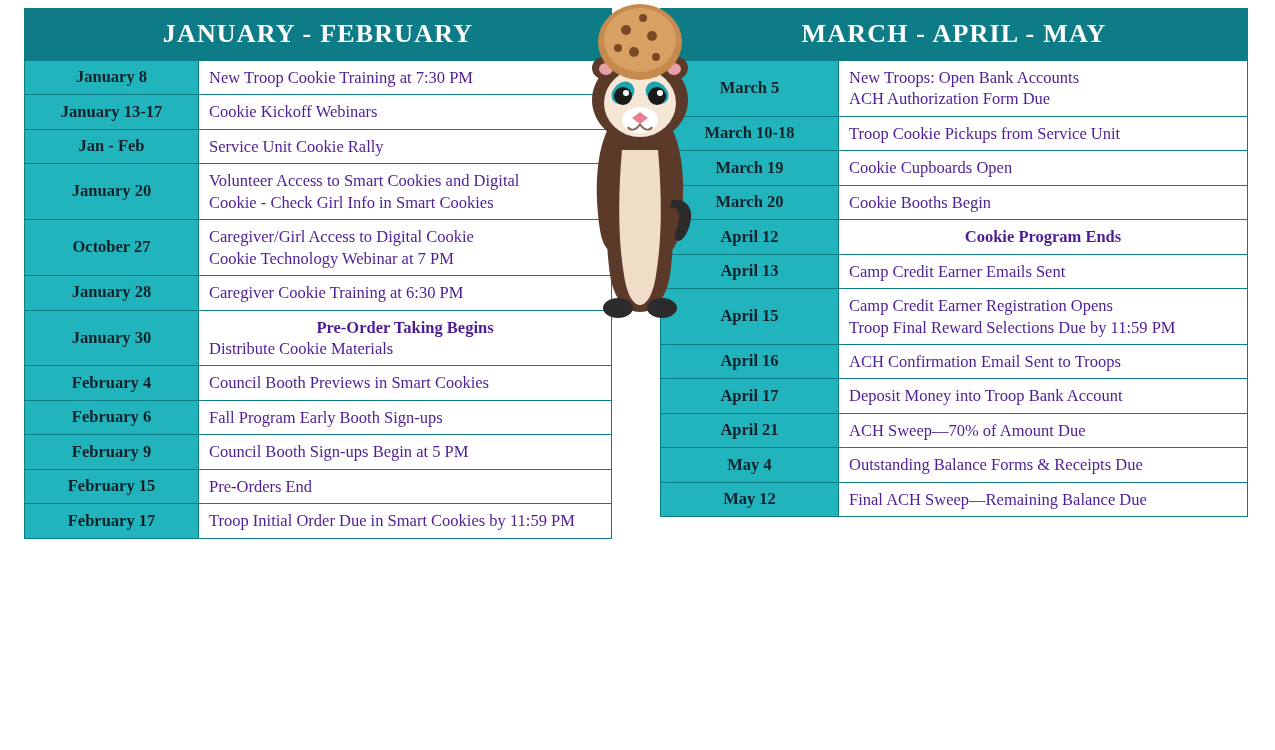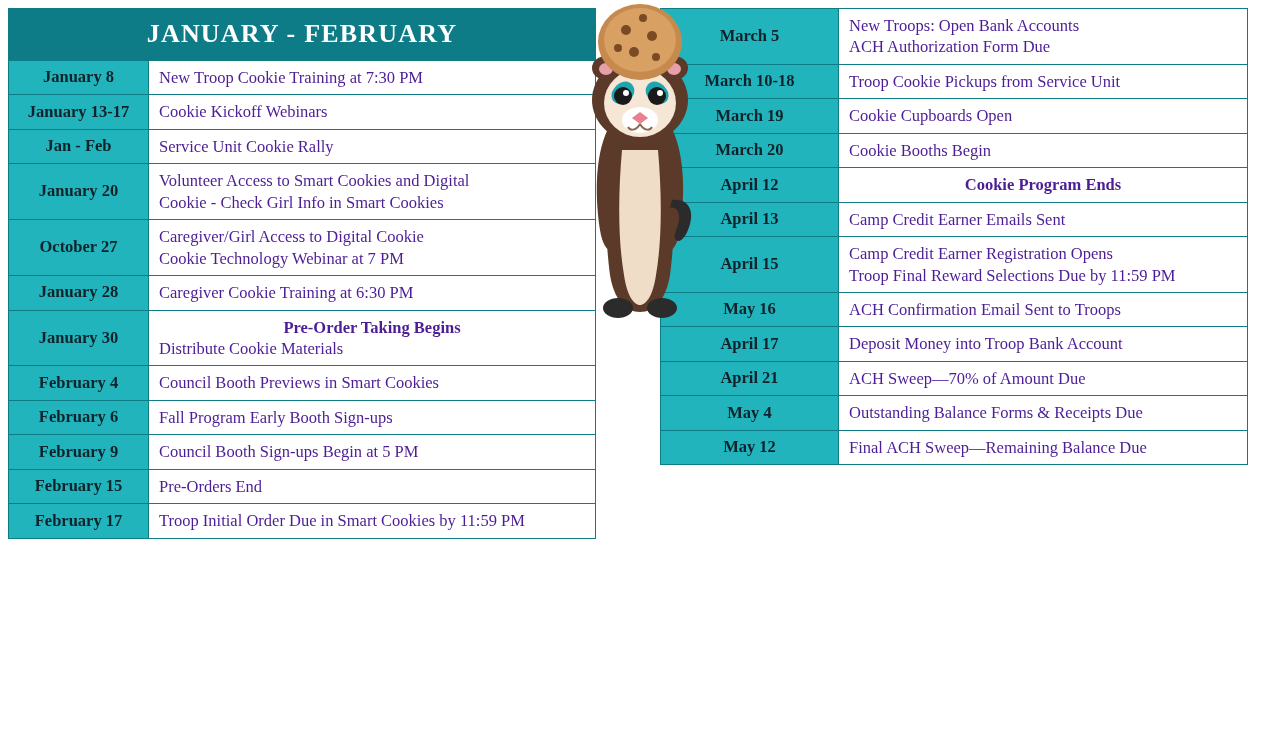--- a/index.html
+++ b/index.html
@@ -15,21 +15,21 @@
     width: 1275px;
     height: 750px;
     background: #ffffff;
   }
 
   .col {
     position: absolute;
     top: 8px;
     width: 588px;
   }
-  .col-left  { left: 8px; }
+  .col-left  { left: 24px; }
   .col-right { left: 660px; }
 
   .col-header {
     height: 52px;
     background: #0e7c86;
     color: #ffffff;
     display: flex;
     align-items: center;
     justify-content: center;
     font-weight: bold;
@@ -42,21 +42,21 @@
     border-collapse: collapse;
     width: 100%;
     table-layout: fixed;
   }
   table.sched td {
     border: 1px solid #0e7c86;
     vertical-align: middle;
     padding: 6px 10px;
   }
   .date-cell {
-    width: 140px;
+    width: 174px;
     background: #21b4bd;
     color: #10222a;
     text-align: center;
     font-weight: bold;
     font-size: 16.5px;
     line-height: 1.25;
   }
   .col-right .date-cell { width: 178px; }
   .desc-cell {
     background: #ffffff;
@@ -159,20 +159,21 @@
             <td class="date-cell">February 17</td>
             <td class="desc-cell">
               <span class="line">Troop Initial Order Due in Smart Cookies by 11:59 PM</span>
             </td>
           </tr>
         </tbody>
     </table>
   </div>
 
   <div class="col col-right">
+    <div class="col-header">MARCH - APRIL - MAY</div>
     <table class="sched">
       <tbody>
           <tr>
             <td class="date-cell">March 5</td>
             <td class="desc-cell">
               <span class="line">New Troops: Open Bank Accounts</span>
               <span class="line">ACH Authorization Form Due</span>
             </td>
           </tr>
           <tr>
@@ -206,21 +207,21 @@
             </td>
           </tr>
           <tr>
             <td class="date-cell">April 15</td>
             <td class="desc-cell">
               <span class="line">Camp Credit Earner Registration Opens</span>
               <span class="line">Troop Final Reward Selections Due by 11:59 PM</span>
             </td>
           </tr>
           <tr>
-            <td class="date-cell">May 16</td>
+            <td class="date-cell">April 16</td>
             <td class="desc-cell">
               <span class="line">ACH Confirmation Email Sent to Troops</span>
             </td>
           </tr>
           <tr>
             <td class="date-cell">April 17</td>
             <td class="desc-cell">
               <span class="line">Deposit Money into Troop Bank Account</span>
             </td>
           </tr>

